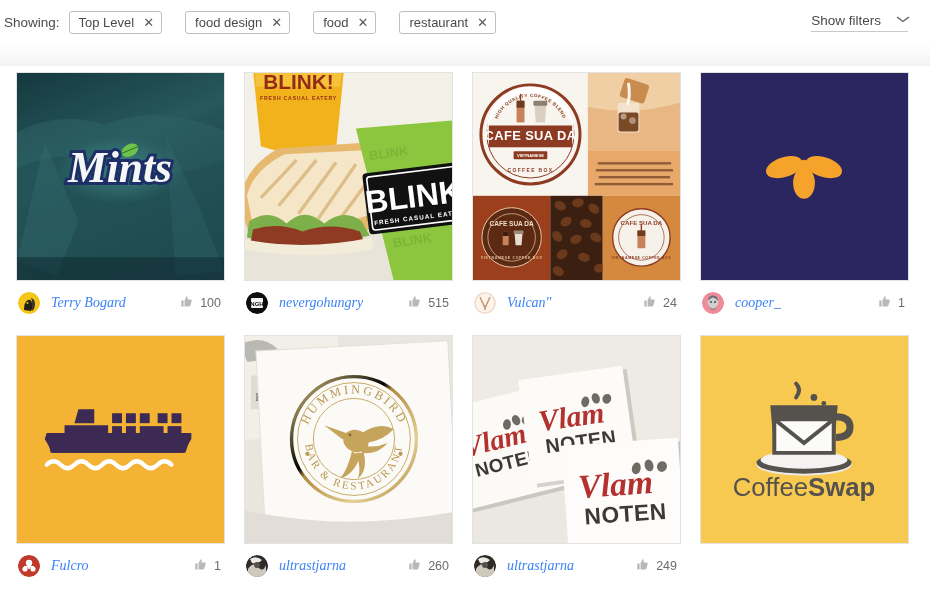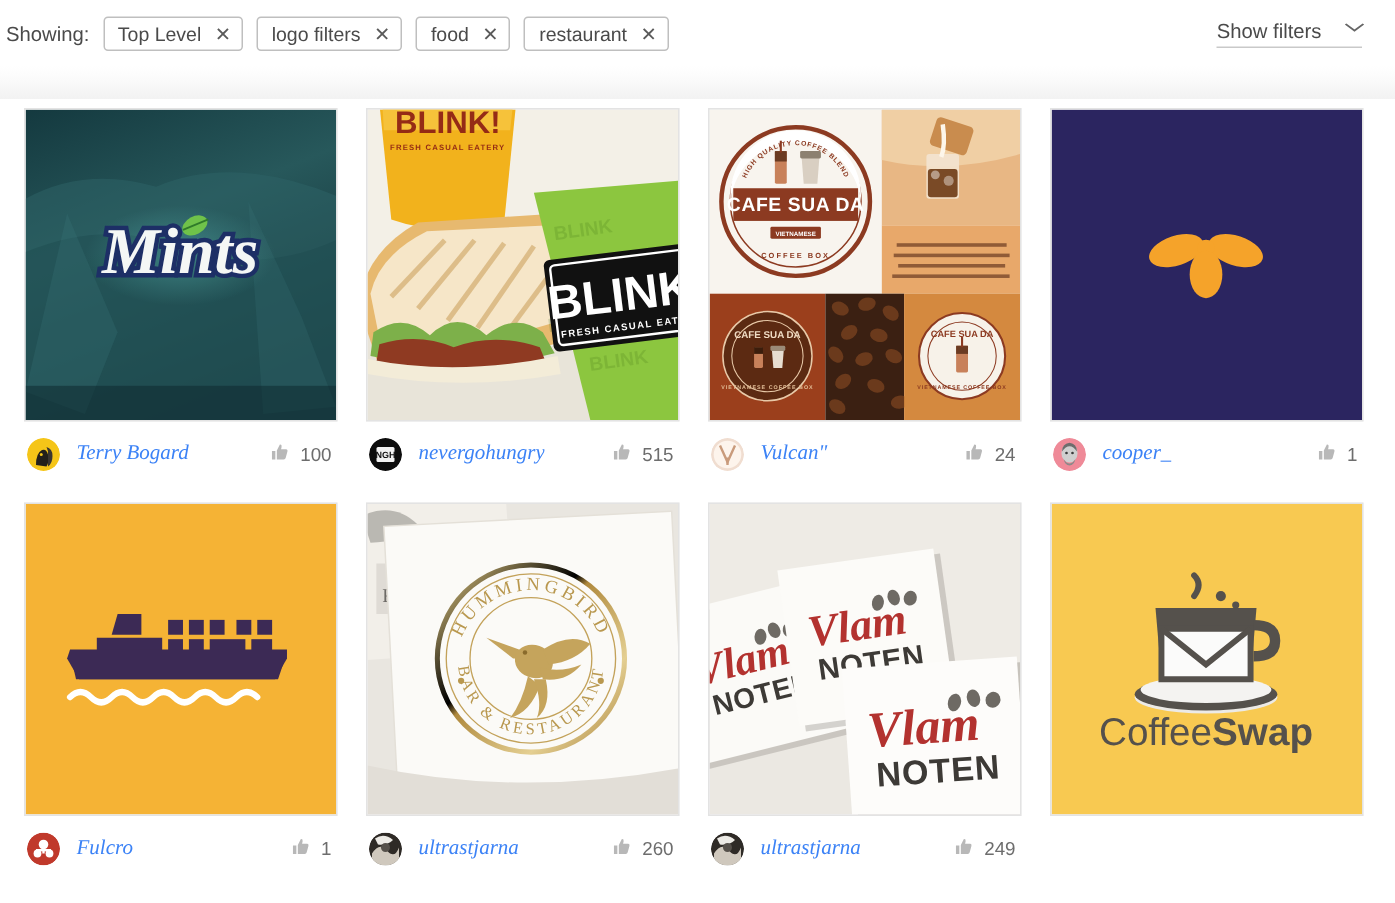--- a/index.html
+++ b/index.html
@@ -19,21 +19,21 @@
     align-items: center;
     padding: 0 22px 0 4px;
     z-index: 5;
   }
   .showing-label {
     font-size: 13.5px;
     color: #4a4a4a;
     margin-right: 9px;
     white-space: nowrap;
   }
-  .chips { display: flex; align-items: center; gap: 9px; }
+  .chips { display: flex; align-items: center; gap: 23px; }
   .chip {
     display: inline-flex;
     align-items: center;
     border: 1px solid #bfbfbf;
     border-radius: 3px;
     height: 23px;
     padding: 0 7px 0 9px;
     font-size: 13px;
     color: #4a4a4a;
     background: #fff;
@@ -135,21 +135,21 @@
 <body>
 
 <div class="filterbar">
   <span class="showing-label">Showing:</span>
   <div class="chips">
     <span class="chip">
       <span>Top Level</span>
       <span class="chip-x">✕</span>
     </span>
     <span class="chip">
-      <span>logo filters</span>
+      <span>food design</span>
       <span class="chip-x">✕</span>
     </span>
     <span class="chip">
       <span>food</span>
       <span class="chip-x">✕</span>
     </span>
     <span class="chip">
       <span>restaurant</span>
       <span class="chip-x">✕</span>
     </span>

